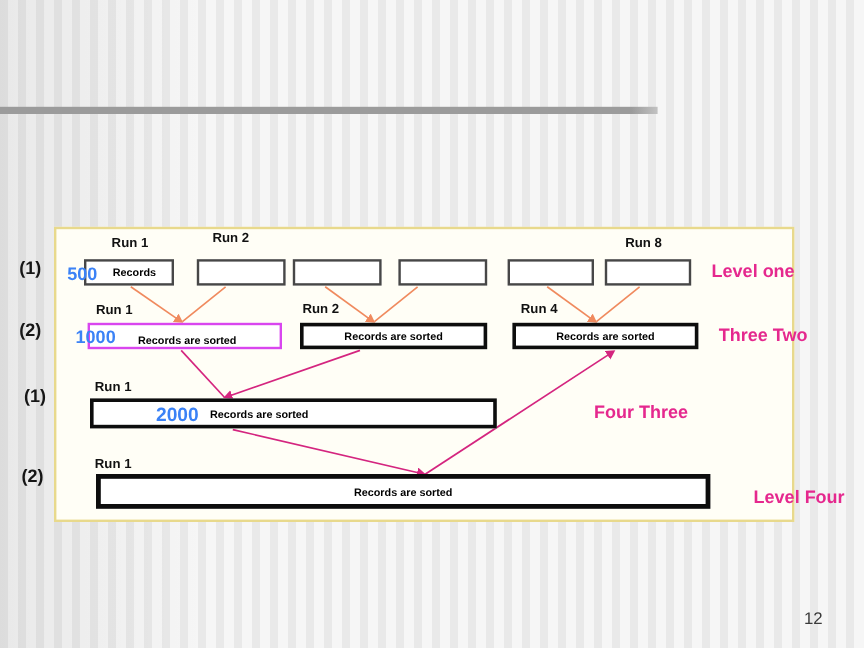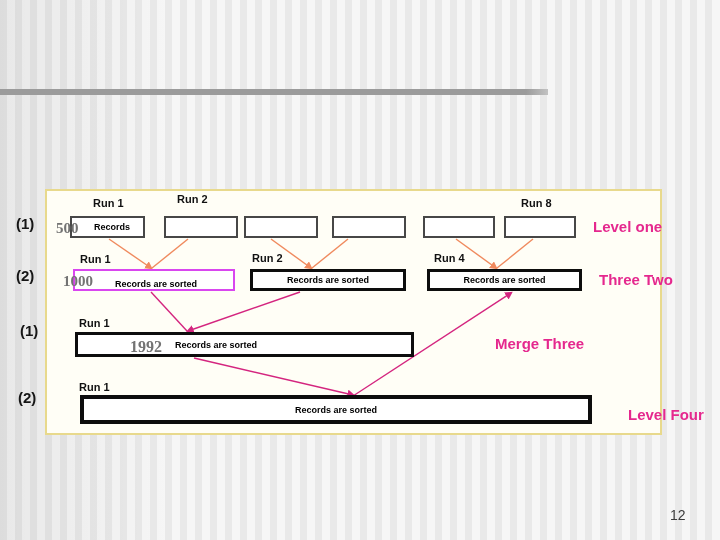--- a/index.html
+++ b/index.html
@@ -31,22 +31,22 @@
   .bx{position:absolute;background:#ffffff;box-sizing:border-box;z-index:2;
       display:flex;align-items:center;}
   .b1{border:2px solid #474747;}
   .b2{border:2px solid #d946ef;align-items:flex-end;}
   .b3{border:3px solid #0d0d0d;}
   .b4{border:4px solid #0d0d0d;}
   .center{justify-content:center;}
 
   .run{position:absolute;font-weight:bold;font-size:11px;color:#111;z-index:2;white-space:nowrap;}
   .lvl{position:absolute;font-weight:bold;font-size:15px;color:#e5288e;z-index:2;white-space:nowrap;}
-  .num{position:absolute;font-family:Liberation Serif, serif;font-weight:bold;
-       font-size:15px;color:#737373;line-height:1;z-index:3;}
+  .num{position:absolute;font-family:Liberation Sans, sans-serif;font-weight:bold;
+       font-size:15px;color:#3b82f6;line-height:1;z-index:3;}
   .btxt{font-weight:bold;font-size:9px;color:#000;white-space:nowrap;}
 </style>
 </head>
 <body>
 
 <div class="slide">
 
   <div class="title-rule"></div>
 
   <div class="ann" style="left:16px;top:215px">(1)</div>
@@ -106,24 +106,24 @@
     <div class="bx b3 center" style="left:203px;top:78px;width:156px;height:22px">
       <span class="btxt">Records are sorted</span>
     </div>
     <div class="bx b3 center" style="left:380px;top:78px;width:155px;height:22px">
       <span class="btxt">Records are sorted</span>
     </div>
     <div class="lvl" style="left:552px;top:80px">Three Two</div>
 
     <div class="run" style="left:32px;top:126px">Run 1</div>
     <div class="bx b3" style="left:28px;top:141px;width:339px;height:25px">
-      <span class="num" style="left:52px;top:4px;font-size:16px">1992</span>
+      <span class="num" style="left:52px;top:4px;font-size:16px">2000</span>
       <span class="btxt" style="margin-left:97px">Records are sorted</span>
     </div>
-    <div class="lvl" style="left:448px;top:144px">Merge Three</div>
+    <div class="lvl" style="left:448px;top:144px">Four Three</div>
 
     <div class="run" style="left:32px;top:190px">Run 1</div>
     <div class="bx b4 center" style="left:33px;top:204px;width:512px;height:29px">
       <span class="btxt">Records are sorted</span>
     </div>
     <div class="lvl" style="left:581px;top:215px">Level Four</div>
 
   </div>
 
   <div class="page-number">12</div>

